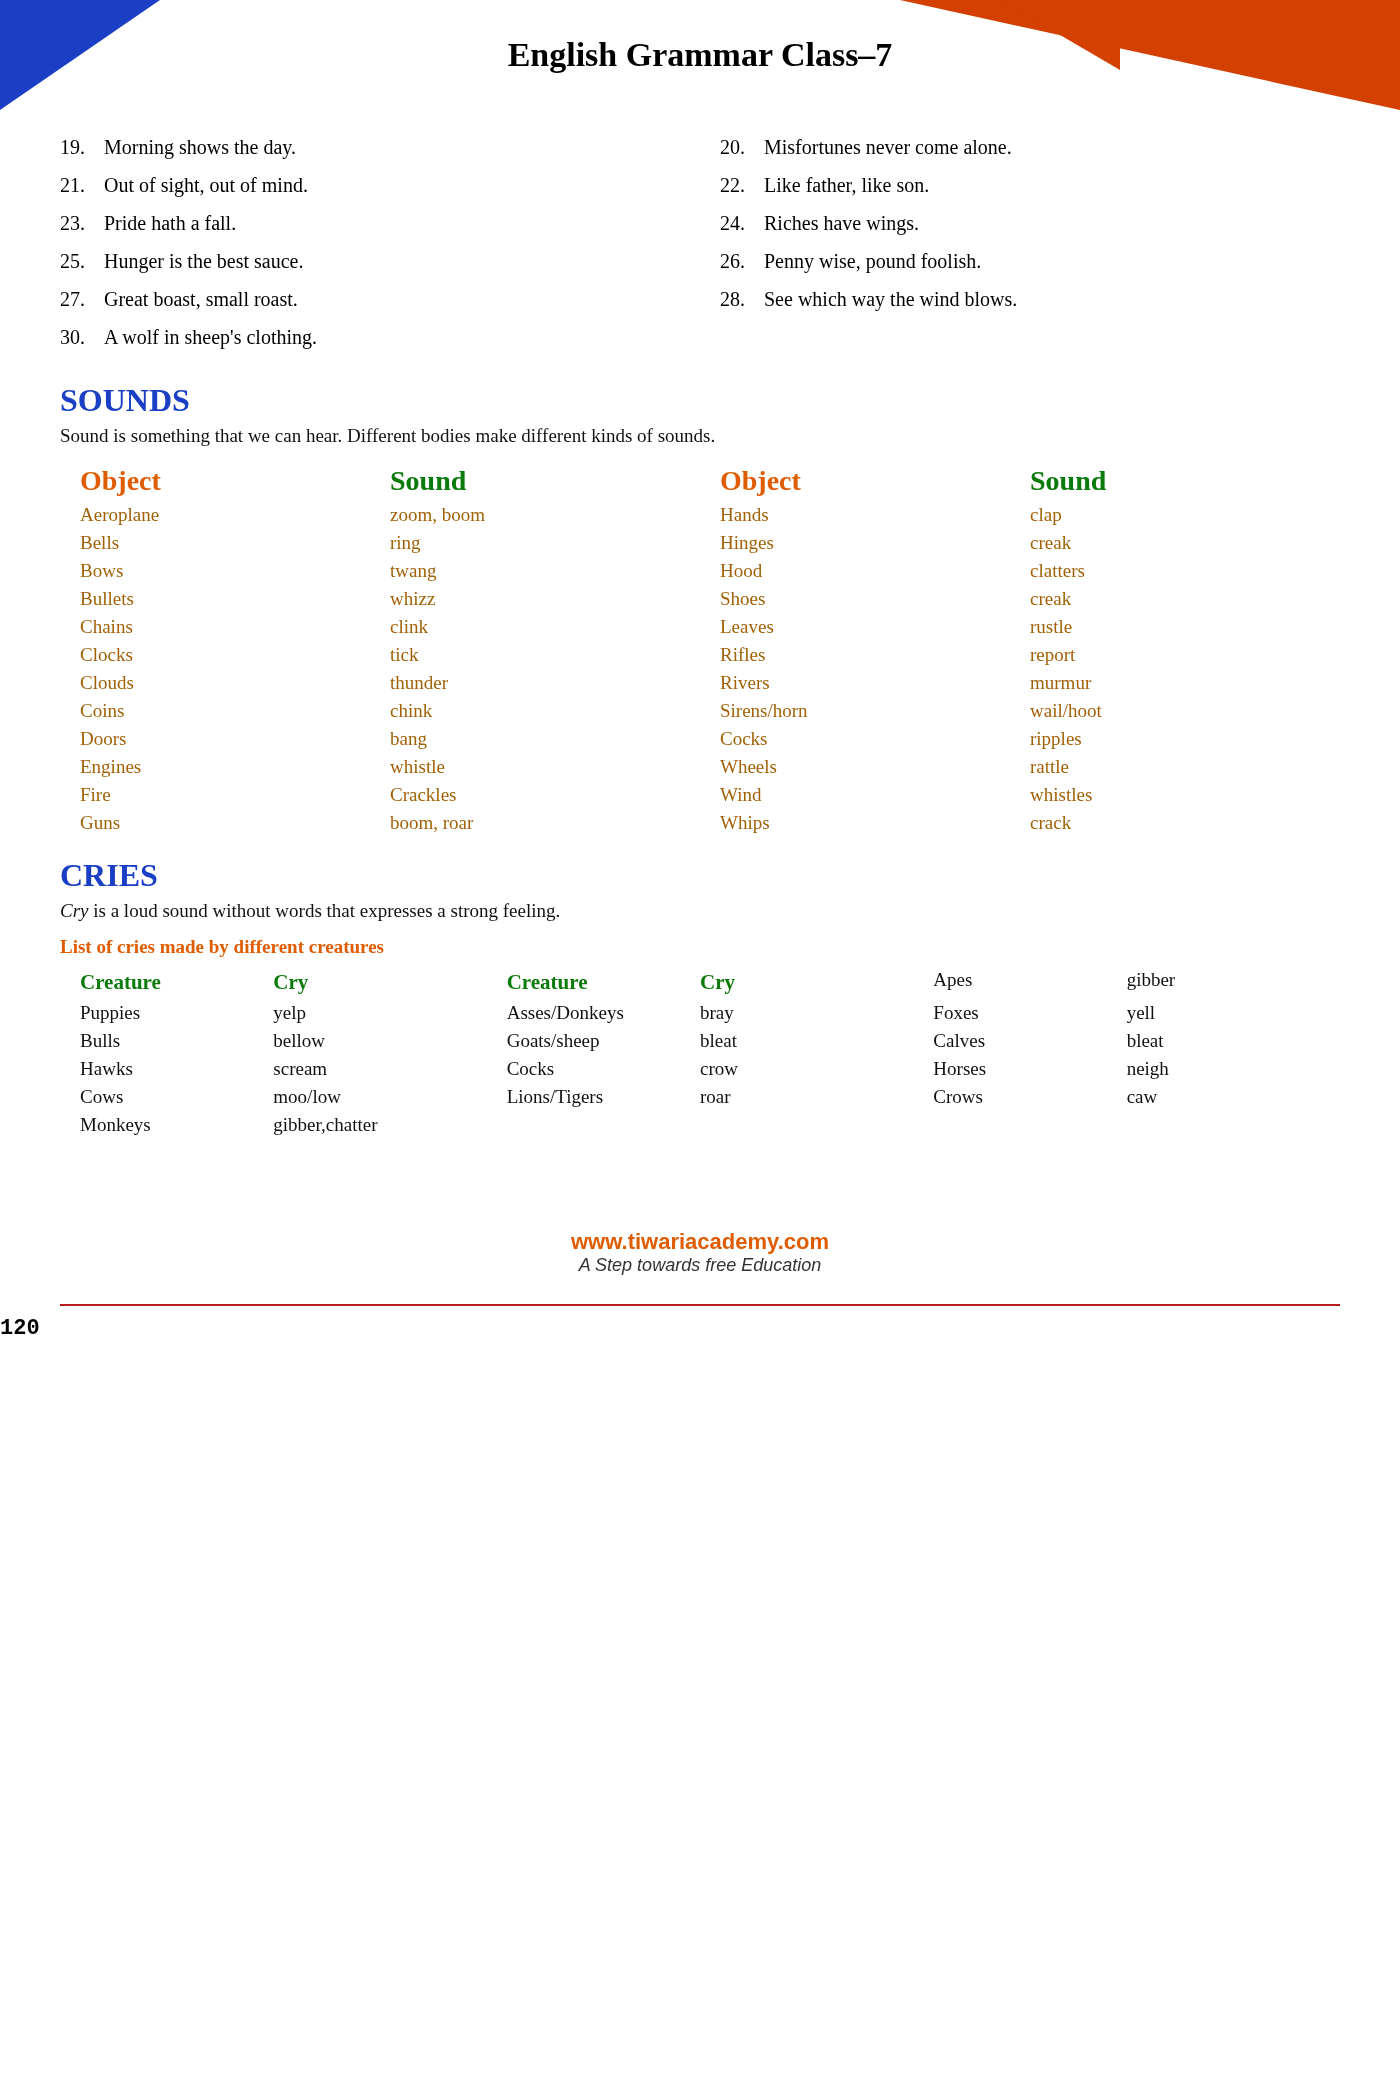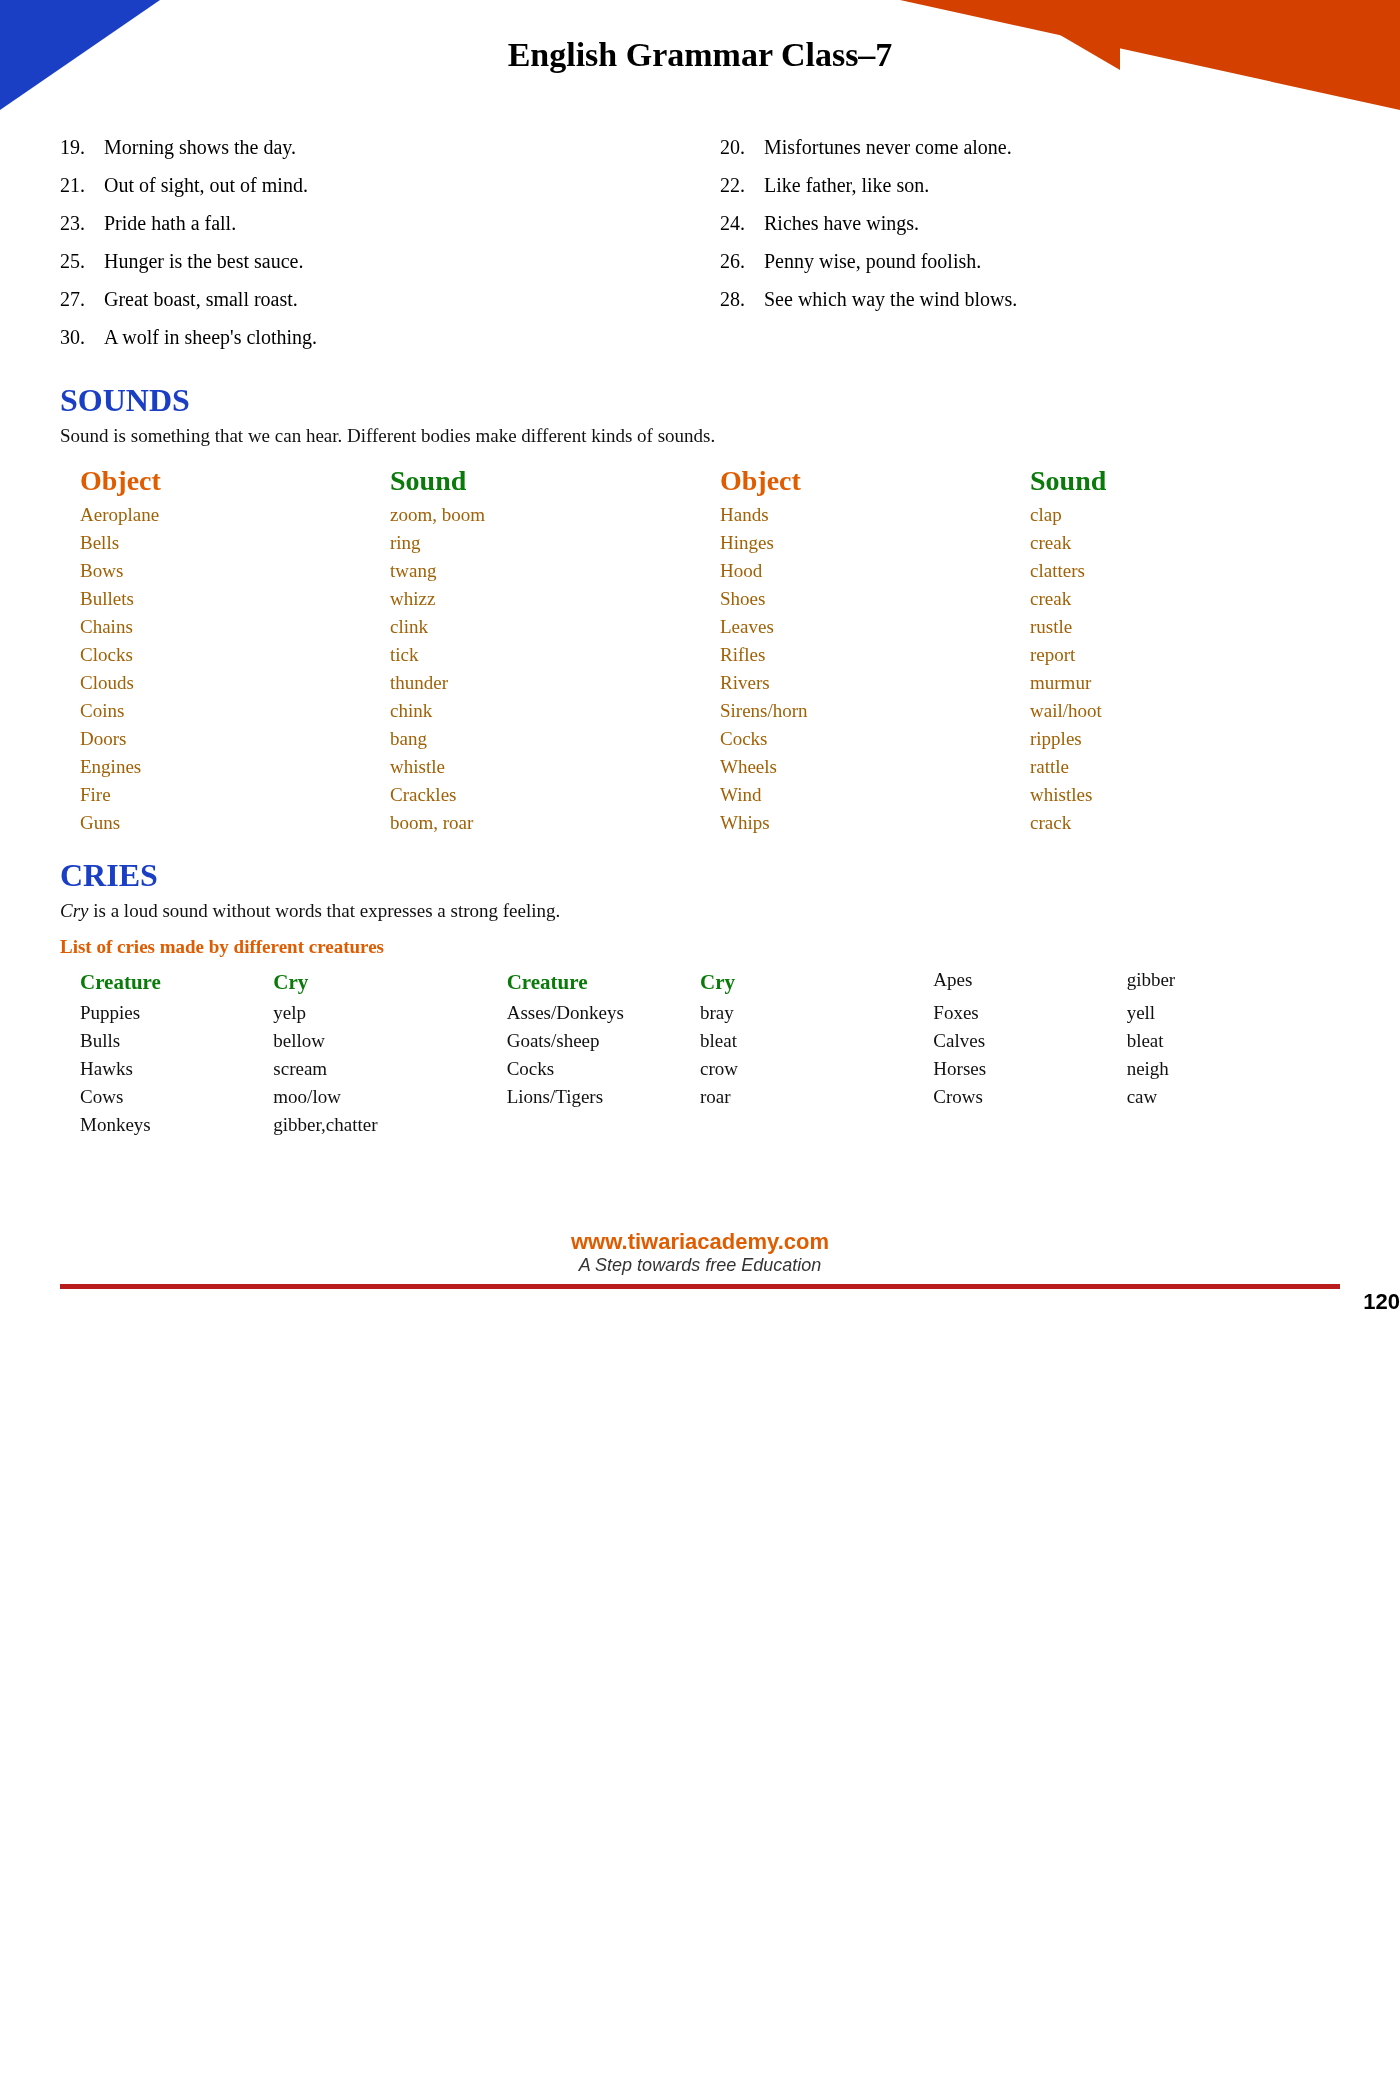--- a/index.html
+++ b/index.html
@@ -141,42 +141,43 @@
       color: #111;
     }
     .cries-table .obj-col {
       padding-left: 20px;
     }
 
     
     .footer {
       text-align: center;
       margin-top: 30px;
-      padding-bottom: 8px;
-      border-bottom: 5px solid #b91c1c;
+      padding-bottom: 28px;
+      border-bottom: 2px solid #b91c1c;
       margin-left: 60px;
       margin-right: 60px;
     }
     .footer-url {
       font-size: 22px;
       color: #e05c00;
       font-weight: bold;
       font-family: Arial, sans-serif;
     }
     .footer-tagline {
       font-size: 18px;
       color: #333;
       font-style: italic;
       font-family: Arial, sans-serif;
     }
     .page-number {
-      text-align: right;
+      text-align: left;
       font-size: 22px;
       font-weight: bold;
-      font-family: Liberation Sans, sans-serif;
+      margin-top: 10px;
+      font-family: Liberation Mono, monospace;
     }
 
     
     .italic { font-style: italic; }
   </style>
 </head>
 <body>
 
 <div class="header-area">
   <div class="triangle-blue-left"></div>

